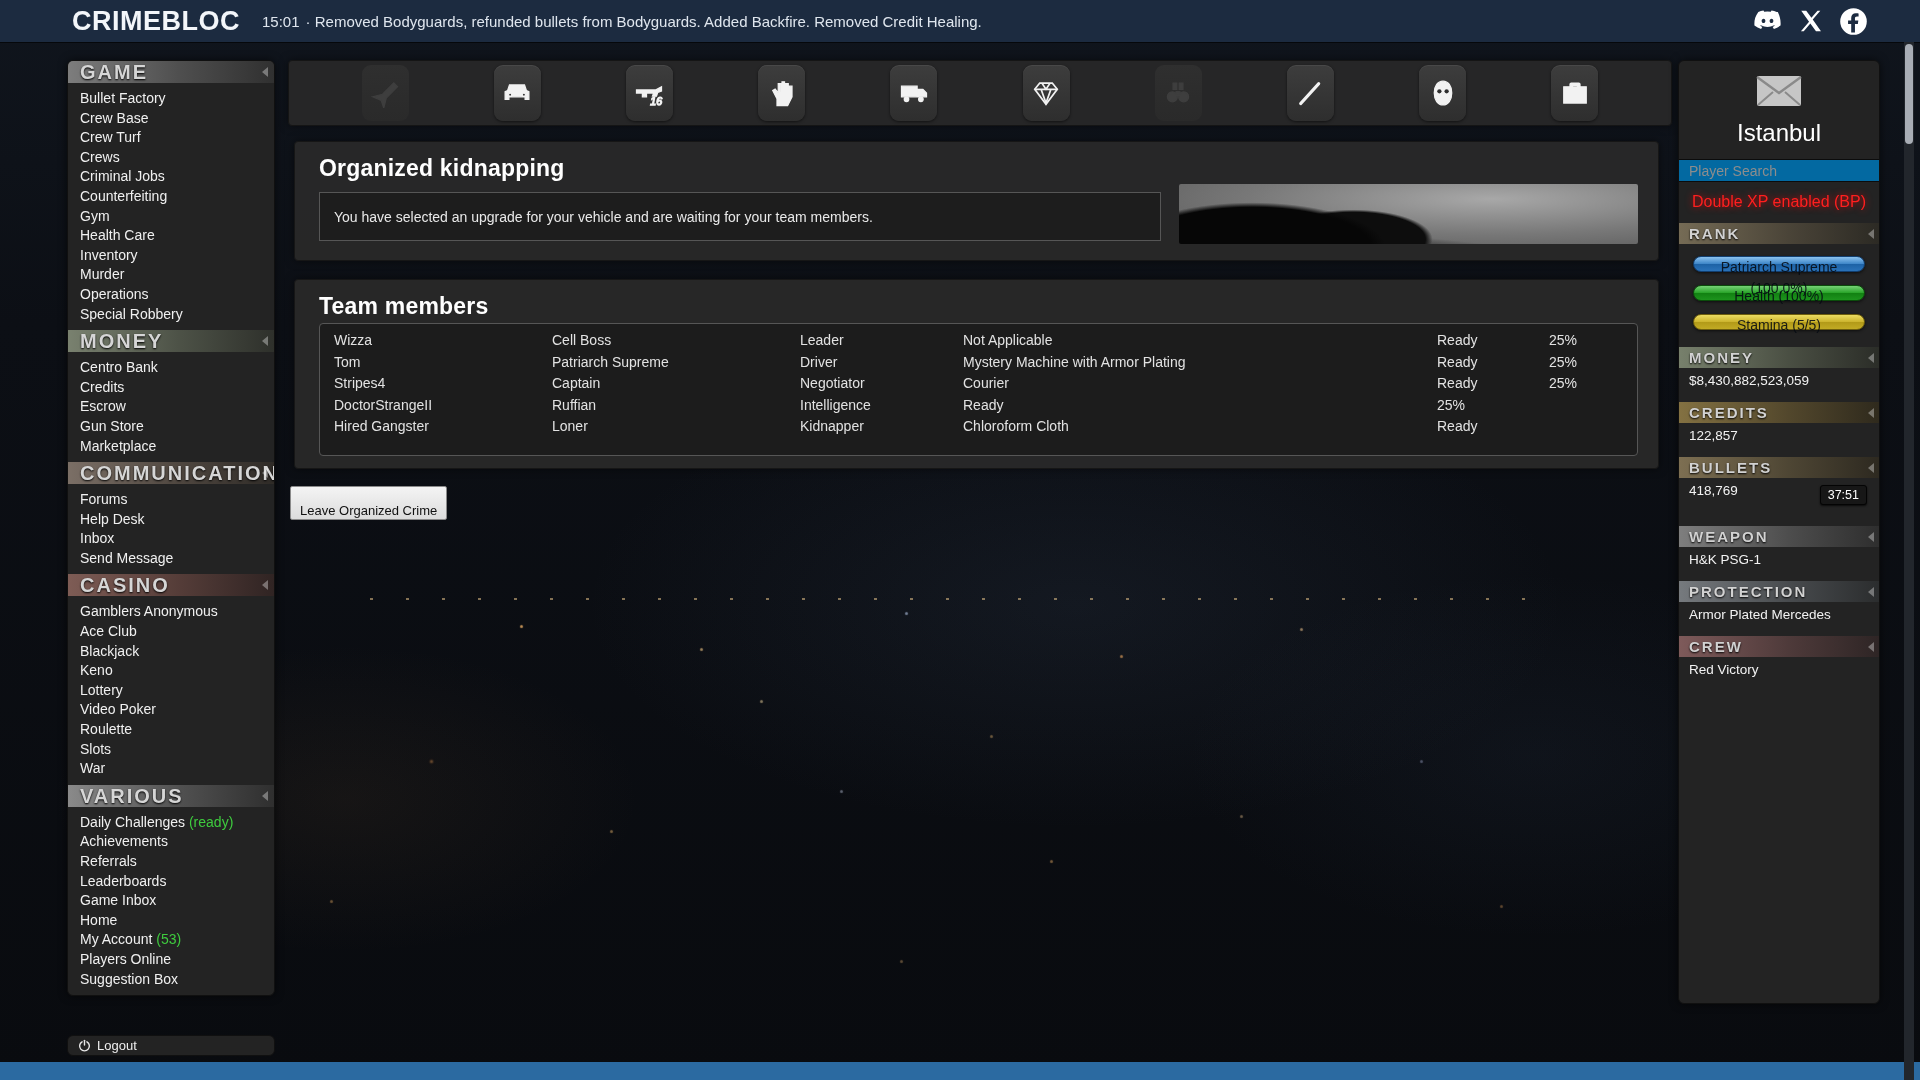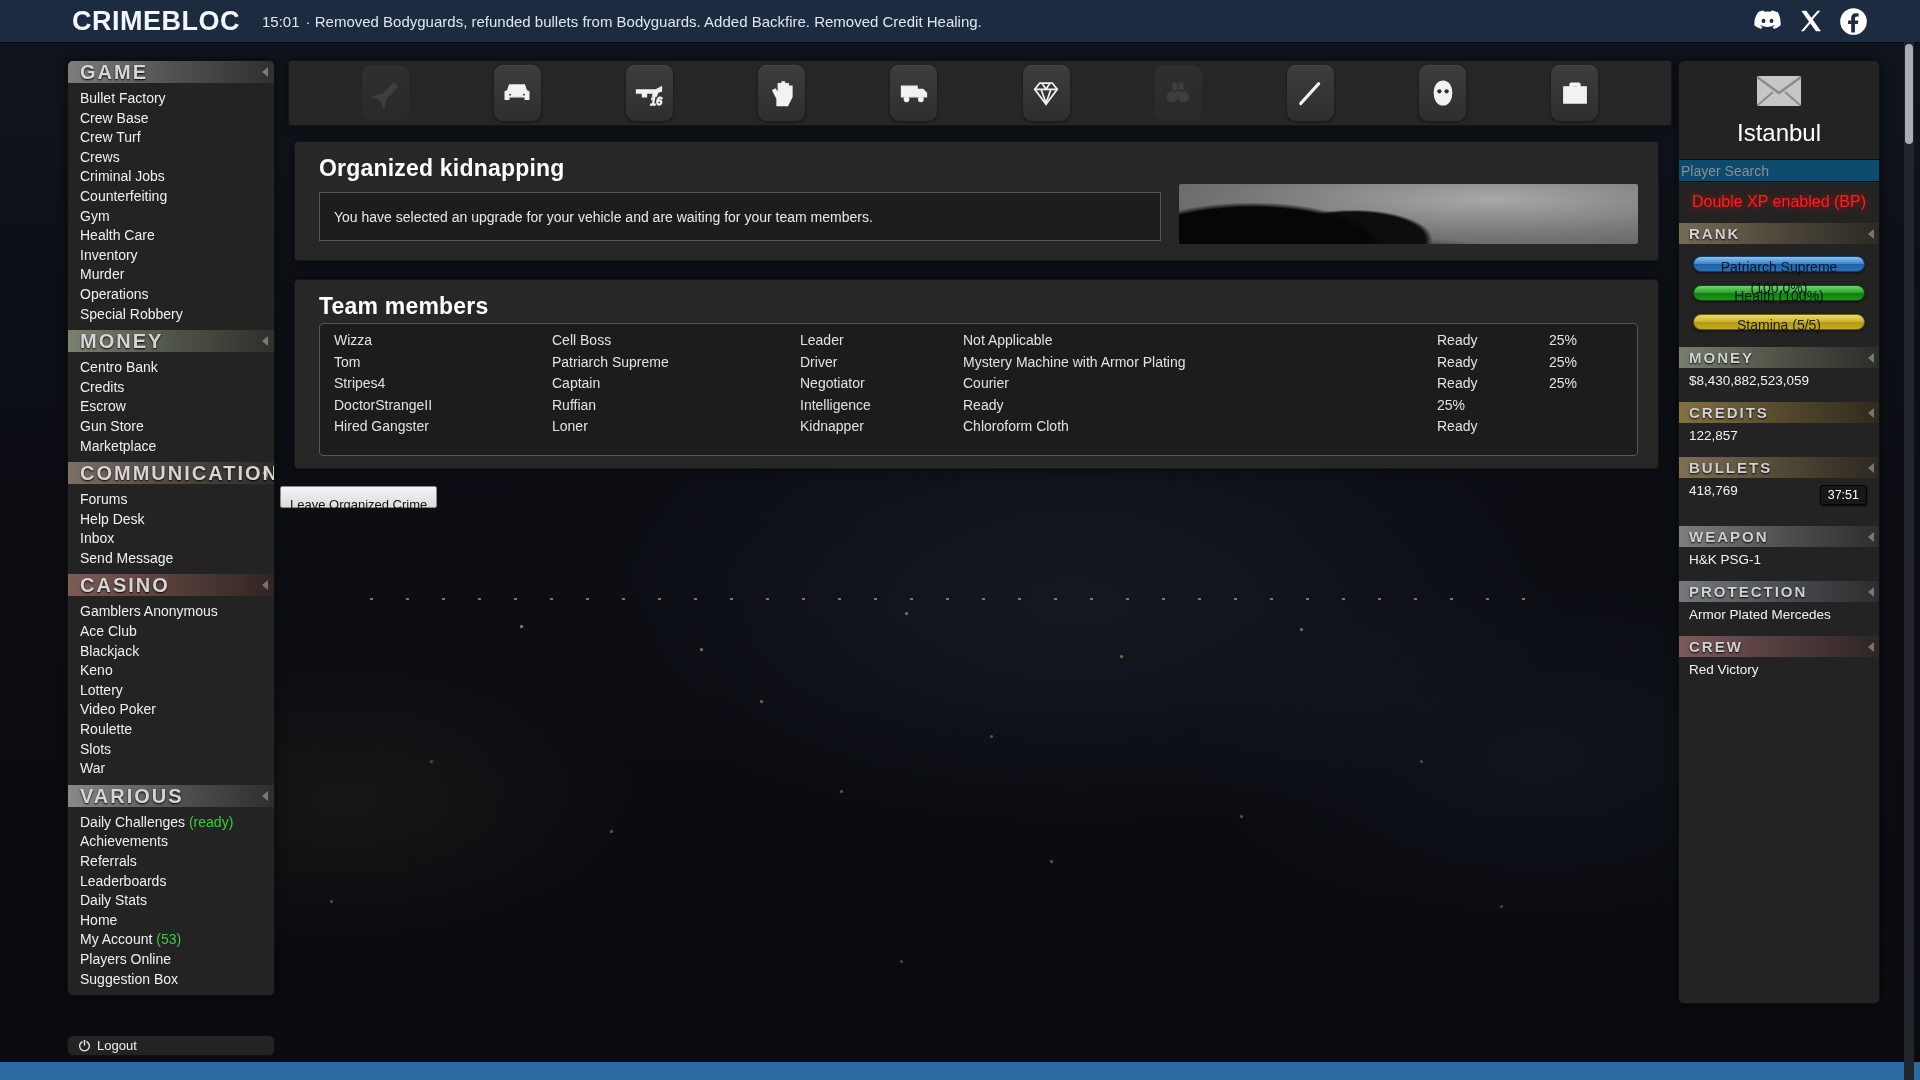--- a/index.html
+++ b/index.html
@@ -96,32 +96,32 @@
       linear-gradient(6deg, #161616 14%, transparent 30%),
       radial-gradient(ellipse at 68% 25%, #a8a8a8, #787878 55%, #5f5f5f 90%); }
 
   .table-box { position:absolute; left:24px; top:43px; width:1319px; height:133px;
     background:#1c1c1c; border:1px solid #565656; border-radius:4px; padding:6px 14px 0 14px; }
   .trow { display:grid; grid-template-columns:218px 248px 163px 474px 112px 1fr;
     height:21.5px; line-height:21.5px; font-size:14px; color:#e2e2e2; }
   .trow.thead { color:#fff; font-weight:700; }
   .trow > div { white-space:nowrap; overflow:hidden; }
 
-  .leave-btn { position:absolute; left:280px; top:486px; z-index:10; height:21px;
+  .leave-btn { position:absolute; left:290px; top:486px; z-index:10; height:21px;
     background:linear-gradient(180deg,#f4f4f4,#dcdcdc); border:1px solid #8a8a8a; border-radius:2px;
-    color:#111; font-size:13px; font-family:"Liberation Sans",sans-serif; padding:10px 9px; cursor:pointer; }
+    color:#111; font-size:13px; font-family:"Liberation Sans",sans-serif; padding:16px 9px; cursor:pointer; }
 
   
   .rsidebar { position:absolute; left:1678px; top:60px; width:202px; height:944px;
     background:rgba(36,36,36,.97); border:1px solid #101010; border-radius:6px; z-index:10;
     box-shadow:0 0 8px rgba(0,0,0,.6); overflow:hidden; }
   .mail-wrap { text-align:center; padding-top:14px; }
   .city-name { text-align:center; color:#fff; font-size:24px; padding:8px 0 12px; }
-  .psearch { width:202px; height:23px; background:#0c4a6e; border:none; border-top:1px solid #0c0c0c; border-bottom:1px solid #0c0c0c;
-    color:#bbb; font-size:14px; padding-left:2px; font-family:"Liberation Sans",sans-serif; }
+  .psearch { width:202px; height:23px; background:#0369a1; border:none; border-top:1px solid #0c0c0c; border-bottom:1px solid #0c0c0c;
+    color:#bbb; font-size:14px; padding-left:10px; font-family:"Liberation Sans",sans-serif; }
   .psearch::placeholder { color:#8d8d8d; }
   .double-xp { text-align:center; color:#ff1f1f; font-size:16px; padding:11px 0 12px;
     text-shadow:0 0 7px rgba(255,0,0,.8); }
   .r-hdr { position:relative; height:21px; line-height:21px; padding-left:10px;
     color:#d2d2d2; font-size:15px; font-weight:700; letter-spacing:2px; text-shadow:0 1px 2px #000; }
   .r-hdr::after { content:""; position:absolute; right:5px; top:5.5px;
     border-top:5px solid transparent; border-bottom:5px solid transparent;
     border-right:6px solid rgba(255,255,255,.35); }
   .r-hdr.t-rank  { background:linear-gradient(90deg,#756b55,#4a4438 55%,#2c2a24); }
   .r-hdr.t-money { background:linear-gradient(90deg,#77806c,#4a4f43 55%,#2b2d28); }
@@ -238,21 +238,21 @@
         </ul>
   </section>
 
   <section>
     <div class="sec-hdr">VARIOUS</div>
     <ul class="sec-list">
           <li>Daily Challenges <span class="suffix-green">(ready)</span></li>
           <li>Achievements</li>
           <li>Referrals</li>
           <li>Leaderboards</li>
-          <li>Daily Stats</li>
+          <li>Game Inbox</li>
           <li>Home</li>
           <li>My Account <span class="suffix-green">(53)</span></li>
           <li>Players Online</li>
           <li>Suggestion Box</li>
         </ul>
   </section>
 </nav>
 
   <div class="logout-box">
     <svg width="13" height="13" viewBox="0 0 24 24" fill="none" stroke="#e6e6e6" stroke-width="2.6" stroke-linecap="round">

